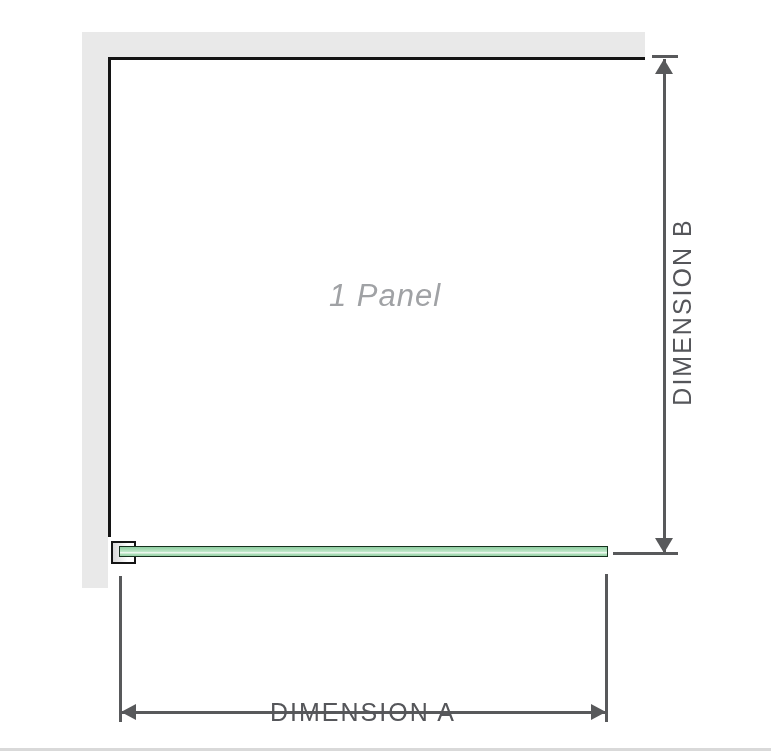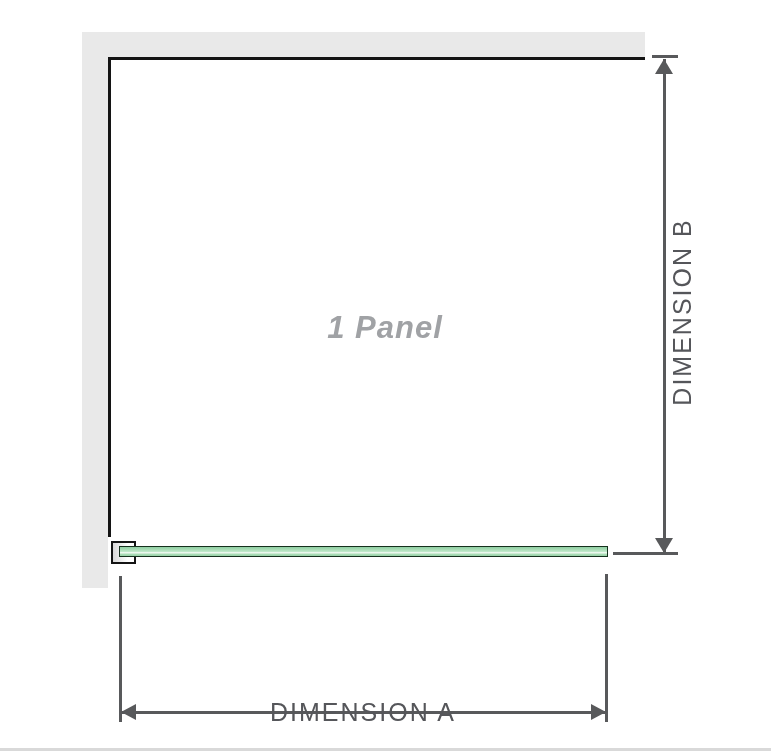--- a/index.html
+++ b/index.html
@@ -57,22 +57,22 @@
     color:#55565a;
     font-size:25px;
     letter-spacing:2px;
     white-space:nowrap;
     font-stretch:condensed;
   }
   .labelA{left:363px;top:698px;transform:translateX(-50%);}
   .labelB{left:682px;top:312px;transform:translate(-50%,-50%) rotate(-90deg);transform-origin:center;}
   .watermark{
     left:385px;top:296px;transform:translate(-50%,-50%);
-    color:#a0a2a5;font-size:31px;font-style:italic;font-weight:bold;
-    letter-spacing:1px;white-space:nowrap;margin-top:32px;
+    color:#a0a2a5;font-size:31px;font-style:italic;font-weight:normal;
+    letter-spacing:1px;white-space:nowrap;
   }
 
   
   .divider{left:0;top:748px;width:771px;height:3px;background:#d9d9d9;}
 </style>
 </head>
 <body>
 
 <div id="canvas">
 

